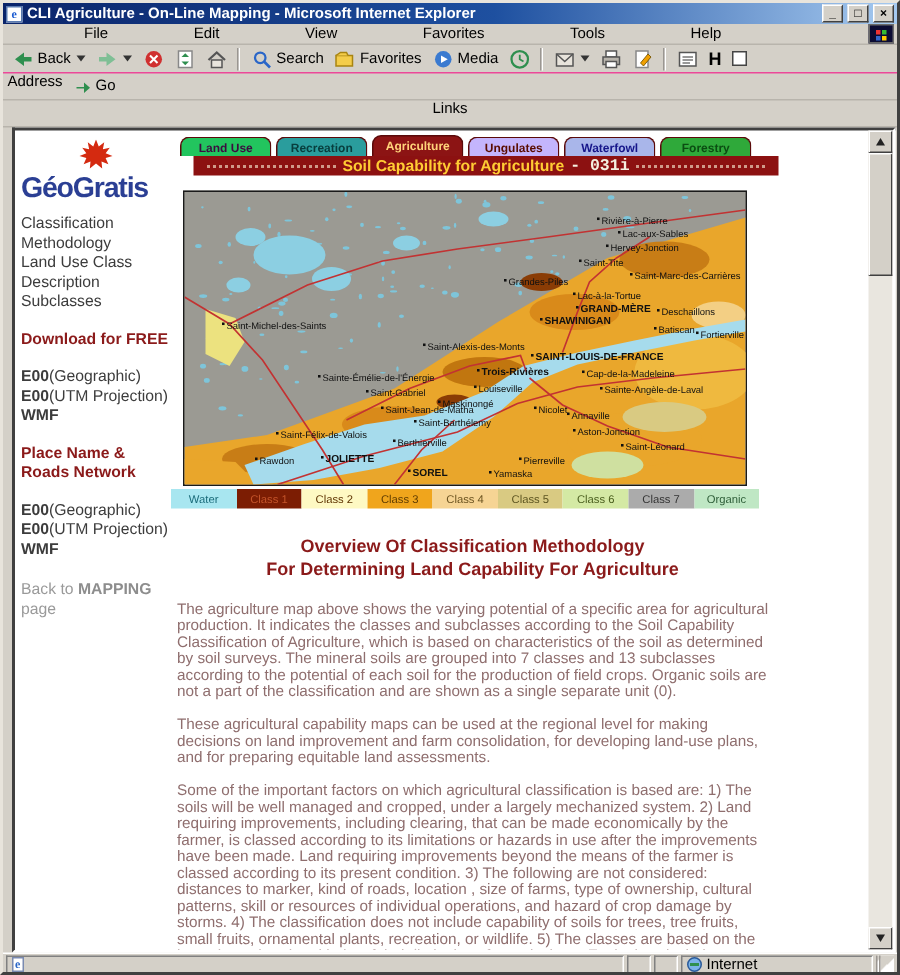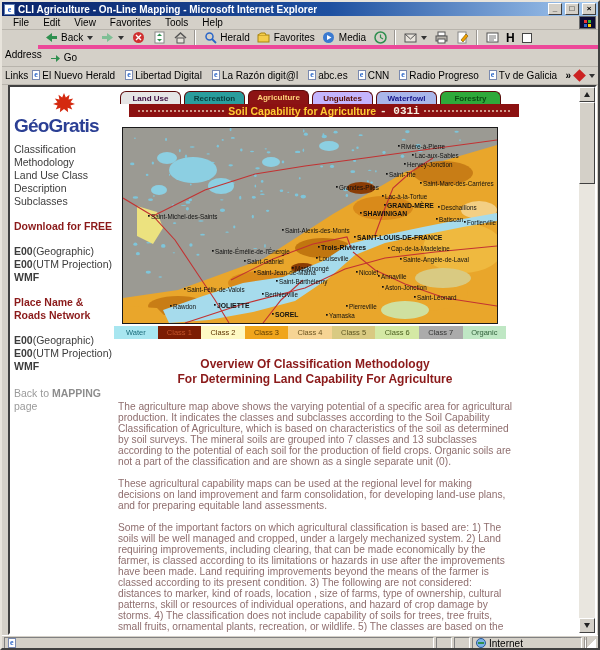--- a/index.html
+++ b/index.html
@@ -11,46 +11,46 @@
   .titlebar{height:14px;background:linear-gradient(90deg,#0a246a,#1e50a0 55%,#a6caf0);
     display:flex;align-items:center;padding:0 2px;gap:3px;}
   .app-icon{width:11px;height:11px;background:#fff;border:1px solid #5a7ab0;
     font-size:8px;line-height:9px;text-align:center;color:#1a5ad0;font-weight:bold;font-family:"Liberation Serif",serif;}
   .title-text{flex:1;color:#fff;font-size:10px;font-weight:bold;white-space:nowrap;overflow:hidden;}
   .tb-btn{width:14px;height:12px;background:#d4d0c8;border:1px solid;border-color:#fff #404040 #404040 #fff;
     font-size:8px;line-height:9px;text-align:center;color:#000;font-weight:bold;}
   
   .menubar{height:14px;display:flex;align-items:center;padding:0 2px 0 4px;font-size:10px;
     border-bottom:1px solid #b8b4ac;}
-  .menu-item{padding:15px 7px;}
+  .menu-item{padding:15px 7px;margin-left:43px;}
   .throbber{margin-left:auto;width:17px;height:13px;background:#0c0c34;position:relative;border:1px solid #6a6a6a;}
   .throbber i{position:absolute;width:3px;height:3px;left:4px;top:3px;background:#e33;box-shadow:4px 0 0 #3b3,0 4px 0 #36c,4px 4px 0 #fc0;}
   
   .toolbar{height:19px;display:flex;align-items:center;font-size:10px;gap:1px;padding:0 3px;
-    border-bottom:4px solid #ec4899;margin-left:36px;}
+    border-bottom:1px solid #ec4899;}
   .tool-btn{display:flex;align-items:center;gap:3px;padding:0 3px;height:17px;white-space:nowrap;}
   .tico{width:14px;height:14px;display:inline-flex;align-items:center;justify-content:center;}
   .caret{width:0;height:0;border-left:3px solid transparent;border-right:3px solid transparent;border-top:4px solid #333;margin-left:1px;}
   .tool-sep{width:2px;height:15px;border-left:1px solid #9a9691;border-right:1px solid #fff;margin:0 3px;}
   .h-letter{font-weight:bold;font-size:12px;}
   .sq-ico{width:10px;height:10px;border:1px solid #444;background:#fff;}
   
   .addressbar{height:18px;display:flex;font-size:10px;padding:0 3px;gap:4px;
     border-bottom:1px solid #b8b4ac;}
   .address-input{flex:1;height:15px;background:#fff;border:1px solid;border-color:#404040 #fff #fff #404040;
     display:flex;align-items:center;padding:0 0 0 2px;gap:3px;overflow:hidden;}
   .url-text{flex:1;font-size:10px;white-space:nowrap;overflow:hidden;}
   .addr-drop{width:14px;height:13px;background:#d4d0c8;border:1px solid;border-color:#fff #404040 #404040 #fff;
     display:flex;align-items:center;justify-content:center;}
   .mini-page-icon{width:8px;height:10px;background:#fff;border:1px solid #7a8ab0;position:relative;flex:none;}
   .mini-page-icon::after{content:"e";position:absolute;left:1px;top:-1px;font-size:8px;color:#2a66c8;font-weight:bold;font-family:"Liberation Serif",serif;}
   .go-btn{display:flex;align-items:center;gap:2px;padding:0 2px;}
   
   .linksbar{height:18px;display:flex;align-items:center;font-size:10px;padding:0 3px;gap:4px;overflow:hidden;
-    border-bottom:1px solid #b8b4ac;}
+    border-bottom:1px solid #b8b4ac;flex-direction:column;}
   .links-items{display:flex;gap:10px;flex:1;overflow:hidden;}
   .link-item{display:flex;align-items:flex-start;gap:2px;white-space:nowrap;}
   .chev{font-weight:bold;}
   .red-ico{width:9px;height:9px;background:#c22;transform:rotate(45deg);}
   
   .content{height:550px;background:#fff;border:2px solid;border-color:#404040 #fff #fff #404040;
     margin:0 1px 0 6px;position:relative;overflow:hidden;}
   .vscroll{position:absolute;right:0;top:0;width:16px;height:100%;
     background:#e9e6df;}
   .scroll-btn{position:absolute;left:0;width:16px;height:15px;background:#d4d0c8;border:1px solid;
@@ -95,21 +95,21 @@
   
   .article{position:absolute;left:104px;top:256px;width:402px;height:292px;overflow:hidden;}
   .article h2{margin:14px 0 14px 0;text-align:center;color:#8b1a1a;font-size:12px;line-height:15px;}
   .body-para{font-size:10.2px;line-height:11px;color:#8f6e6e;margin:0 2px 11px 4px;text-align:left;}
   
   .statusbar{height:15px;background:#d4d0c8;border-top:1px solid #fff;display:flex;align-items:center;
     gap:2px;padding:1px 2px;font-size:10px;}
   .sb-panel{border:1px solid;border-color:#808080 #fff #fff #808080;height:12px;display:flex;align-items:center;gap:3px;padding:0 3px;}
   .sb-main{flex:1;}
   .sb-small{width:16px;}
-  .sb-net{width:110px;}
+  .sb-net{width:128px;}
   .globe{width:10px;height:10px;border-radius:50%;background:#7ab2e8;border:1px solid #2a5a9a;position:relative;flex:none;}
   .globe::after{content:"";position:absolute;left:1px;top:3px;right:1px;height:2px;background:#2f8f4f;}
   .grip{width:12px;height:12px;background:
     linear-gradient(135deg,transparent 50%,#fff 50%) ;border-left:3px double #9a9691;}
 </style>
 </head>
 <body>
 
 <div class="window">
 
@@ -179,21 +179,21 @@
         </span>
     </span>
     <span class="tool-sep"></span>
     <span class="tool-btn">
       <span class="tico">
           <svg width="13" height="13">
             <circle cx="5.5" cy="5.5" r="3.5" fill="none" stroke="#2a66c8" stroke-width="1.5"></circle>
             <path d="M8 8 L12 12" stroke="#2a66c8" stroke-width="1.8"></path>
           </svg>
         </span>
-      <span>Herald</span>
+      <span>Search</span>
     </span>
     <span class="tool-btn">
       <span class="tico">
           <svg width="13" height="13">
             <rect x="1" y="4" width="11" height="7" fill="#f4cd4a" stroke="#a88410"></rect>
             <path d="M1 4 L4 2 H8 L9 4" fill="#f4cd4a" stroke="#a88410"></path>
           </svg>
         </span>
       <span>Favorites</span>
     </span>
@@ -335,21 +335,21 @@
             <div class="dl-row"><span class="dl-b">WMF</span><span class="dl-r"></span></div>
           </div>
         <div class="back-link">
           <span>Back to</span>
           <b>MAPPING</b>
           <span>page</span>
         </div>
       </div>
 
       <div class="tabs-row" id="tabs-row">
-          <div class="tab" style="background: #e5e5e5; color: rgb(60, 13, 64);">Land Use</div>
+          <div class="tab" style="background: #22c55e; color: rgb(60, 13, 64);">Land Use</div>
           <div class="tab" style="background: rgb(42, 157, 157); color: rgb(8, 62, 62);">Recreation</div>
           <div class="tab tab-active" style="background: rgb(140, 20, 20); color: rgb(255, 211, 122);">Agriculture</div>
           <div class="tab" style="background: #c4b5fd; color: rgb(90, 13, 0);">Ungulates</div>
           <div class="tab" style="background: rgb(169, 182, 234); color: rgb(22, 22, 138);">Waterfowl</div>
           <div class="tab" style="background: rgb(47, 169, 58); color: rgb(11, 77, 18);">Forestry</div>
         </div>
 
       <div class="banner">
         <span class="dots"></span>
         <span class="banner-text">Soil Capability for Agriculture</span>

